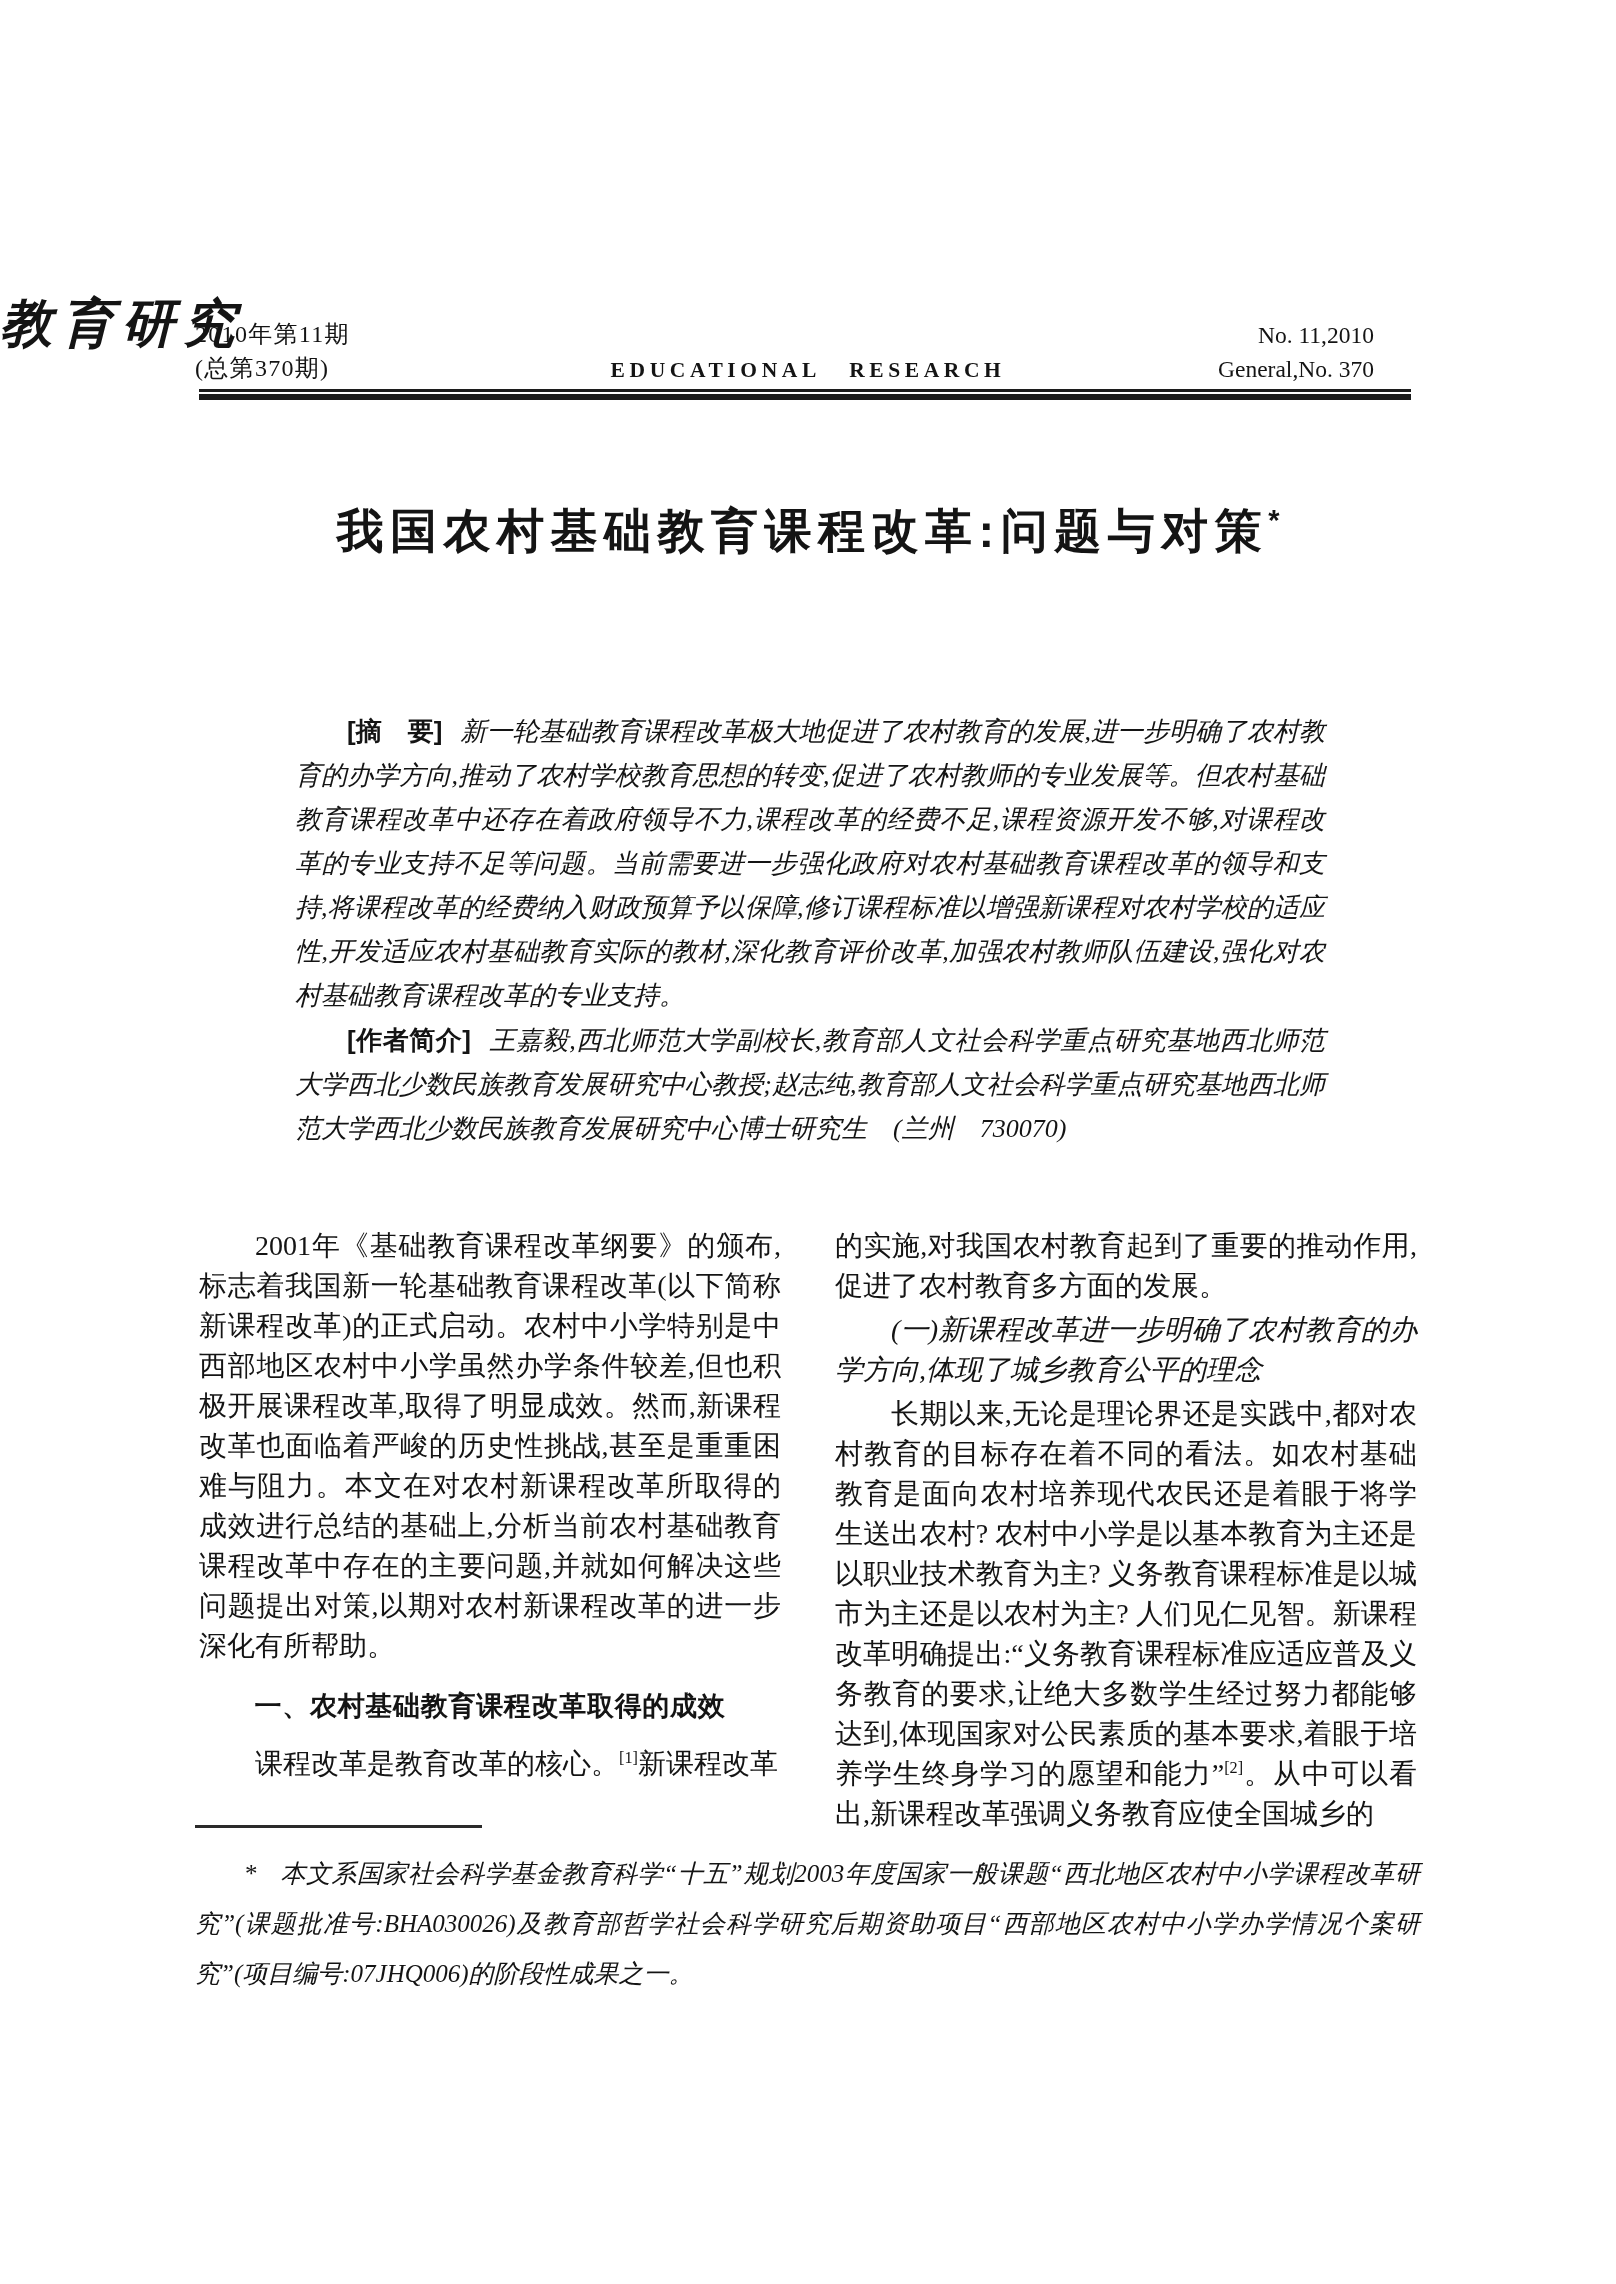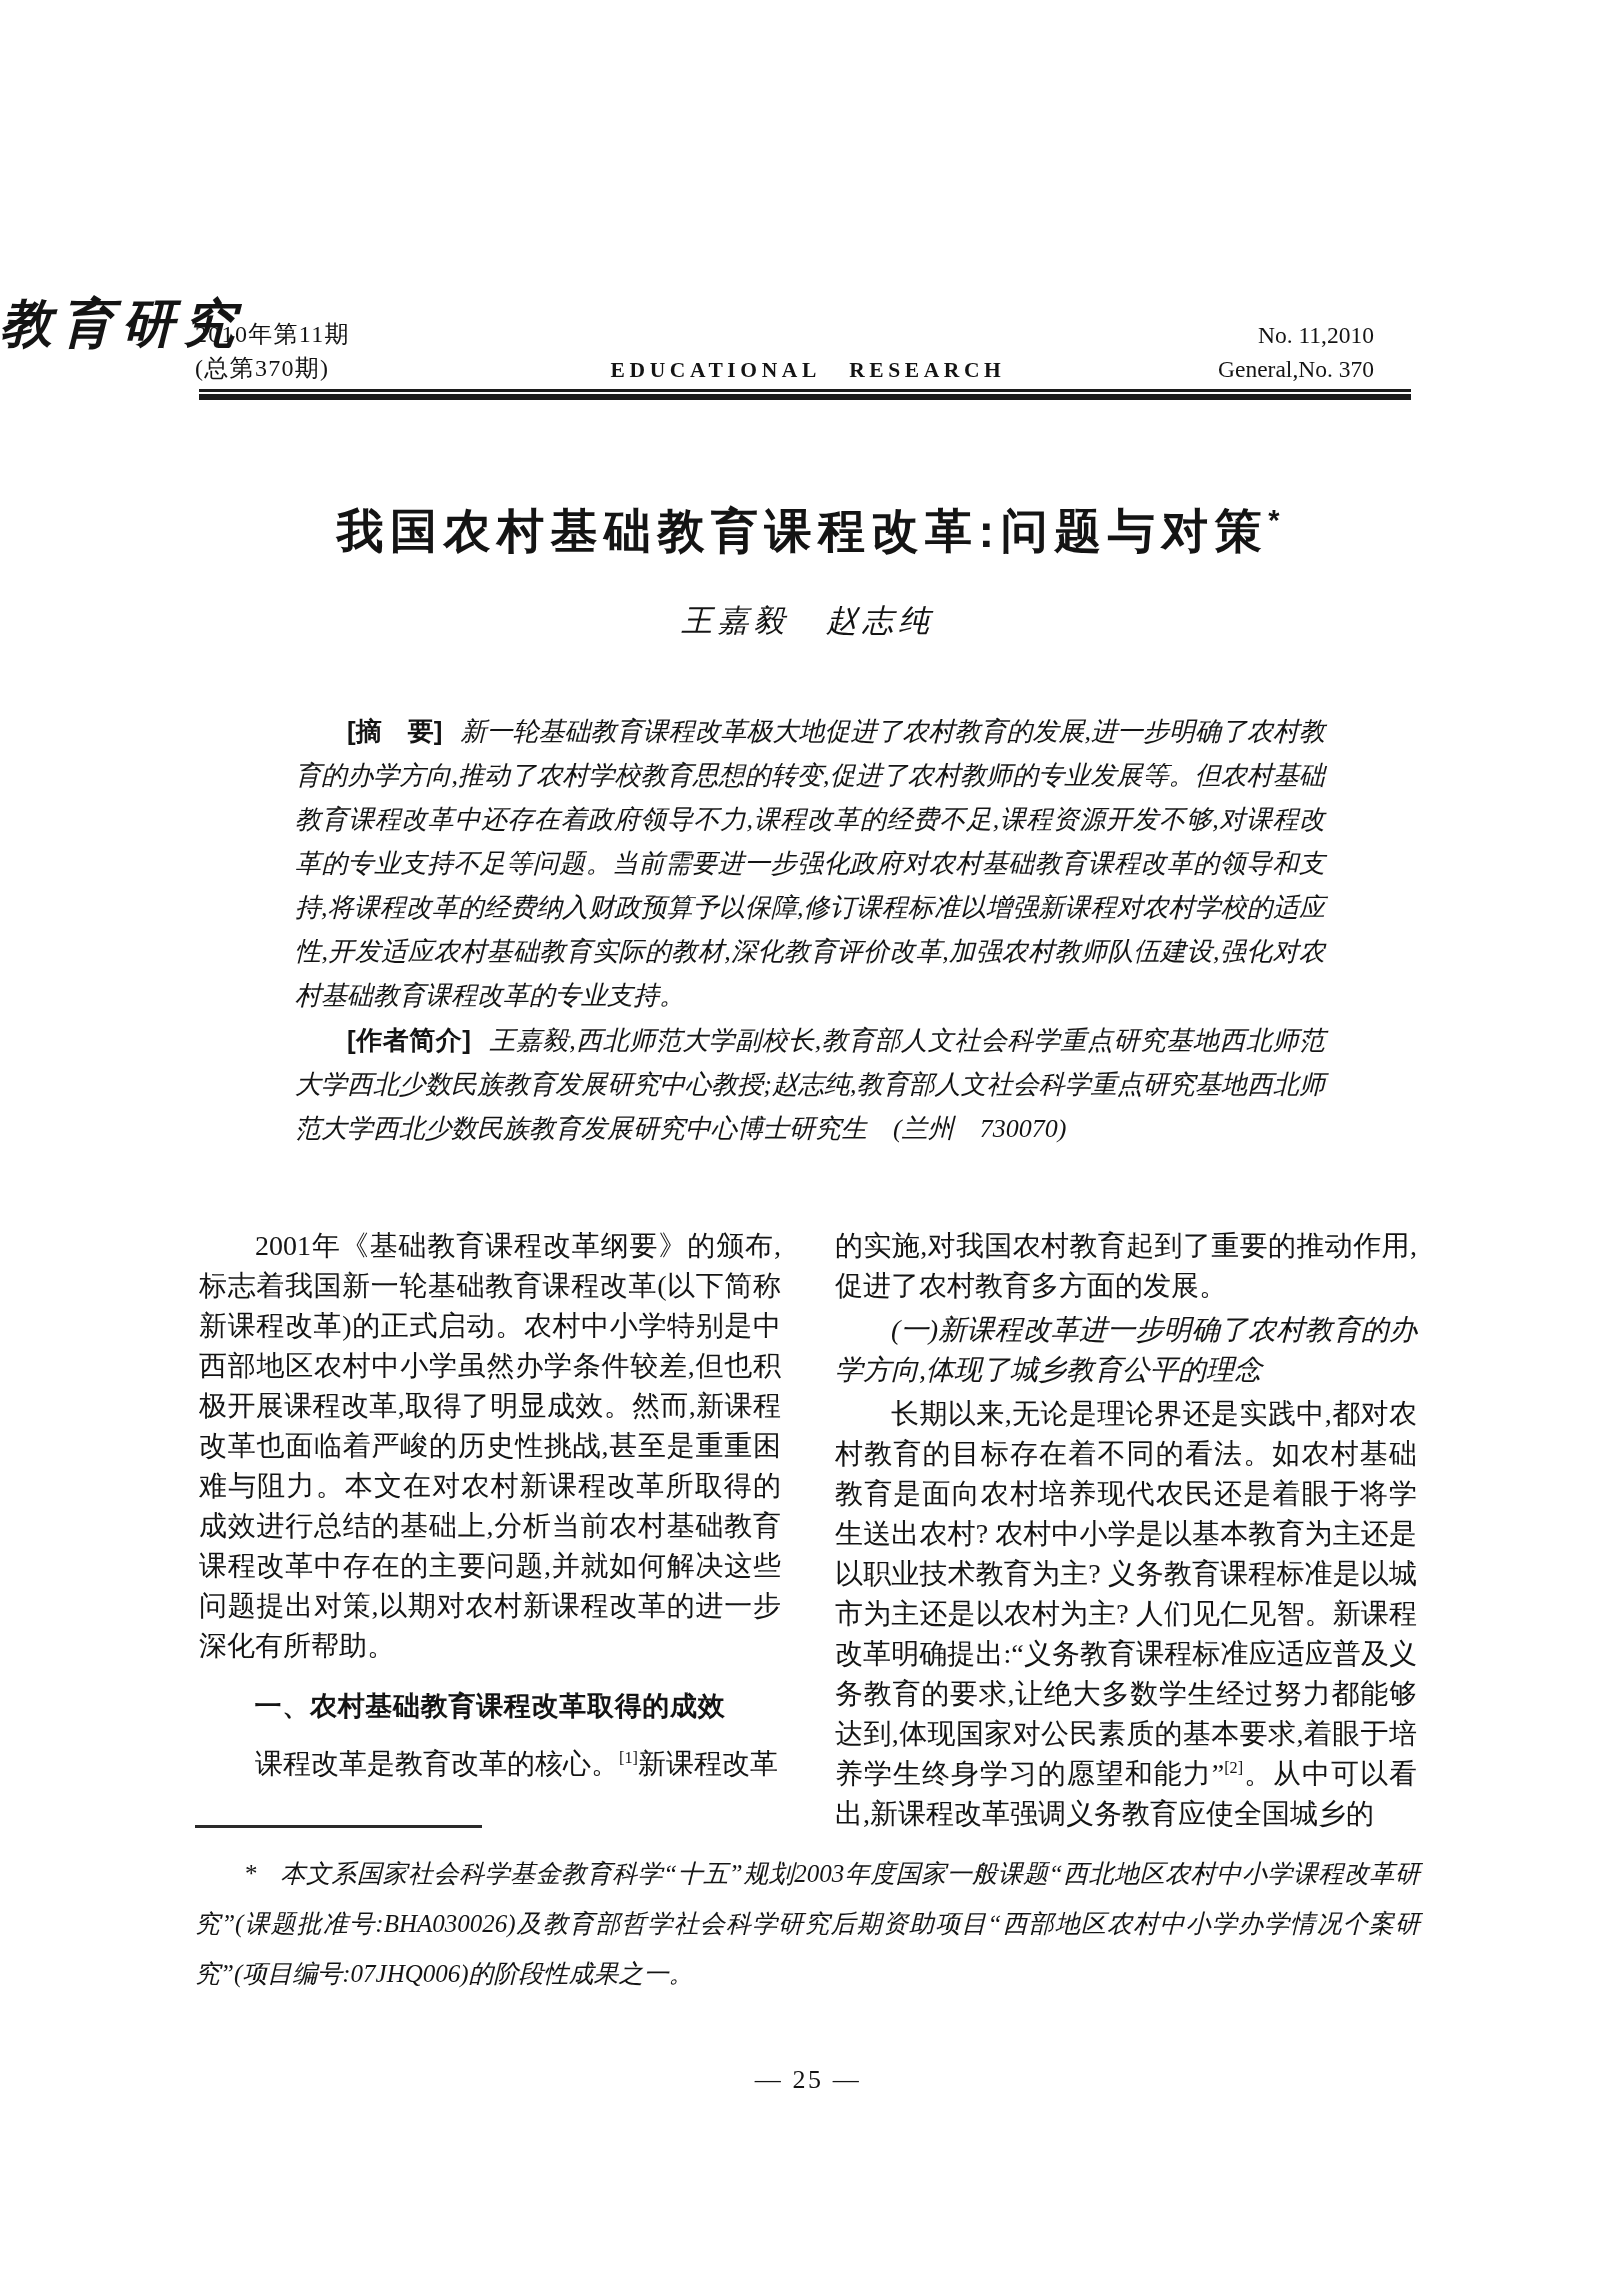--- a/index.html
+++ b/index.html
@@ -123,21 +123,20 @@
   <div class="hdr-right">
     <div>No. 11,2010</div>
     <div>General,No. 370</div>
   </div>
 
   <div class="rule-a"></div>
   <div class="rule-b"></div>
 
   <div class="title"><span>我国农村基础教育课程改革:问题与对策</span><span class="fnmark">*</span></div>
 
-  <div class="authors">王嘉毅　赵志纯</div>
 
   <div class="abstract kai">
     <p><span class="label">[摘　要]</span><span>新一轮基础教育课程改革极大地促进了农村教育的发展,进一步明确了农村教育的办学方向,推动了农村学校教育思想的转变,促进了农村教师的专业发展等。但农村基础教育课程改革中还存在着政府领导不力,课程改革的经费不足,课程资源开发不够,对课程改革的专业支持不足等问题。当前需要进一步强化政府对农村基础教育课程改革的领导和支持,将课程改革的经费纳入财政预算予以保障,修订课程标准以增强新课程对农村学校的适应性,开发适应农村基础教育实际的教材,深化教育评价改革,加强农村教师队伍建设,强化对农村基础教育课程改革的专业支持。</span></p>
     <p><span class="label">[作者简介]</span><span>王嘉毅,西北师范大学副校长,教育部人文社会科学重点研究基地西北师范大学西北少数民族教育发展研究中心教授;赵志纯,教育部人文社会科学重点研究基地西北师范大学西北少数民族教育发展研究中心博士研究生　(兰州　730070)</span></p>
   </div>
 
   <div class="col col-left">
     <p class="indent">2001年《基础教育课程改革纲要》的颁布,标志着我国新一轮基础教育课程改革(以下简称新课程改革)的正式启动。农村中小学特别是中西部地区农村中小学虽然办学条件较差,但也积极开展课程改革,取得了明显成效。然而,新课程改革也面临着严峻的历史性挑战,甚至是重重困难与阻力。本文在对农村新课程改革所取得的成效进行总结的基础上,分析当前农村基础教育课程改革中存在的主要问题,并就如何解决这些问题提出对策,以期对农村新课程改革的进一步深化有所帮助。</p>
     <p class="sec-heading">一、农村基础教育课程改革取得的成效</p>
     <p class="indent"><span>课程改革是教育改革的核心。</span><span class="sup">[1]</span><span>新课程改革</span></p>
@@ -147,16 +146,15 @@
     <p class="noindent">的实施,对我国农村教育起到了重要的推动作用,促进了农村教育多方面的发展。</p>
     <p class="indent kai">(一)新课程改革进一步明确了农村教育的办学方向,体现了城乡教育公平的理念</p>
     <p class="indent"><span>长期以来,无论是理论界还是实践中,都对农村教育的目标存在着不同的看法。如农村基础教育是面向农村培养现代农民还是着眼于将学生送出农村? 农村中小学是以基本教育为主还是以职业技术教育为主? 义务教育课程标准是以城市为主还是以农村为主? 人们见仁见智。新课程改革明确提出:“义务教育课程标准应适应普及义务教育的要求,让绝大多数学生经过努力都能够达到,体现国家对公民素质的基本要求,着眼于培养学生终身学习的愿望和能力”</span><span class="sup">[2]</span><span>。从中可以看出,新课程改革强调义务教育应使全国城乡的</span></p>
   </div>
 
   <div class="fn-rule"></div>
   <div class="footnote">
     <p><span class="fn-marker">*</span><span>本文系国家社会科学基金教育科学“十五”规划2003年度国家一般课题“西北地区农村中小学课程改革研究”(课题批准号:BHA030026)及教育部哲学社会科学研究后期资助项目“西部地区农村中小学办学情况个案研究”(项目编号:07JHQ006)的阶段性成果之一。</span></p>
   </div>
 
-  <div class="page-number">— 25 —</div>
 
 </div>
 
 
 </body></html>

